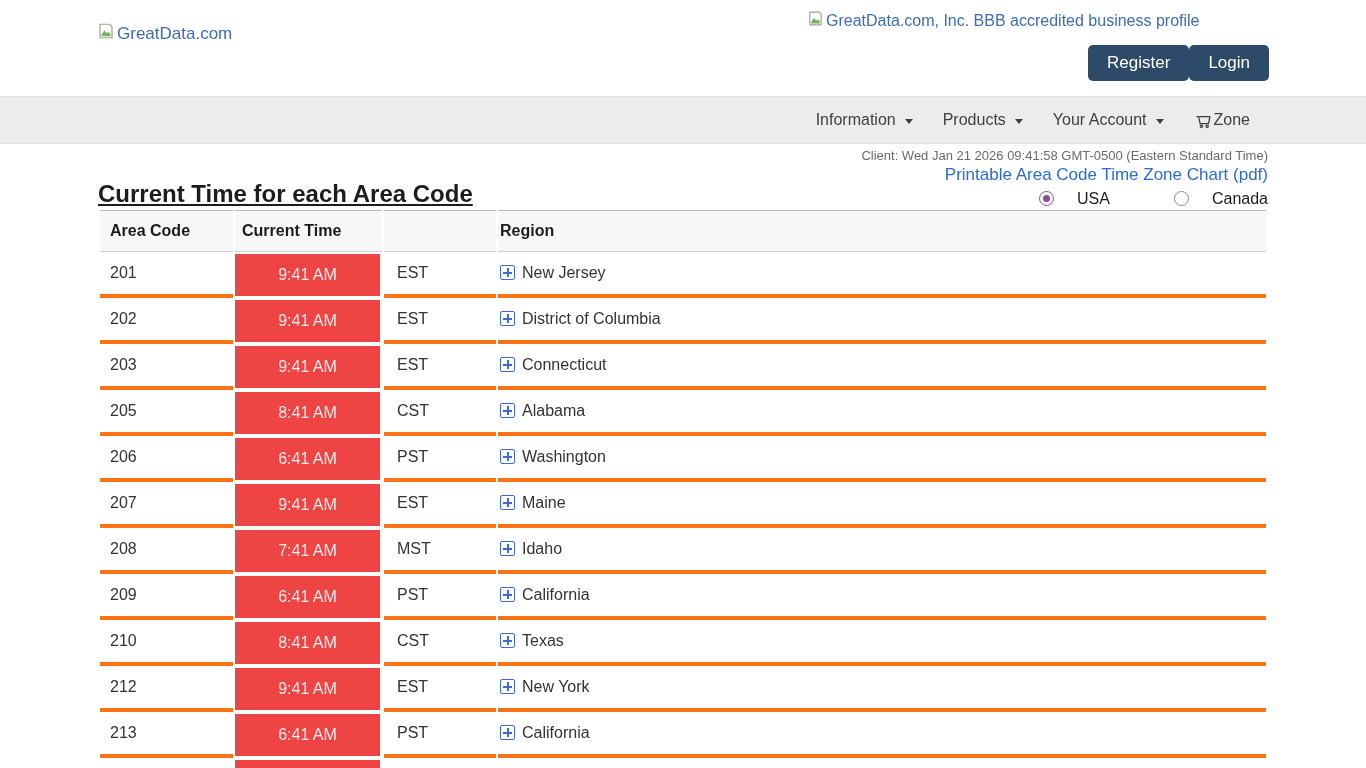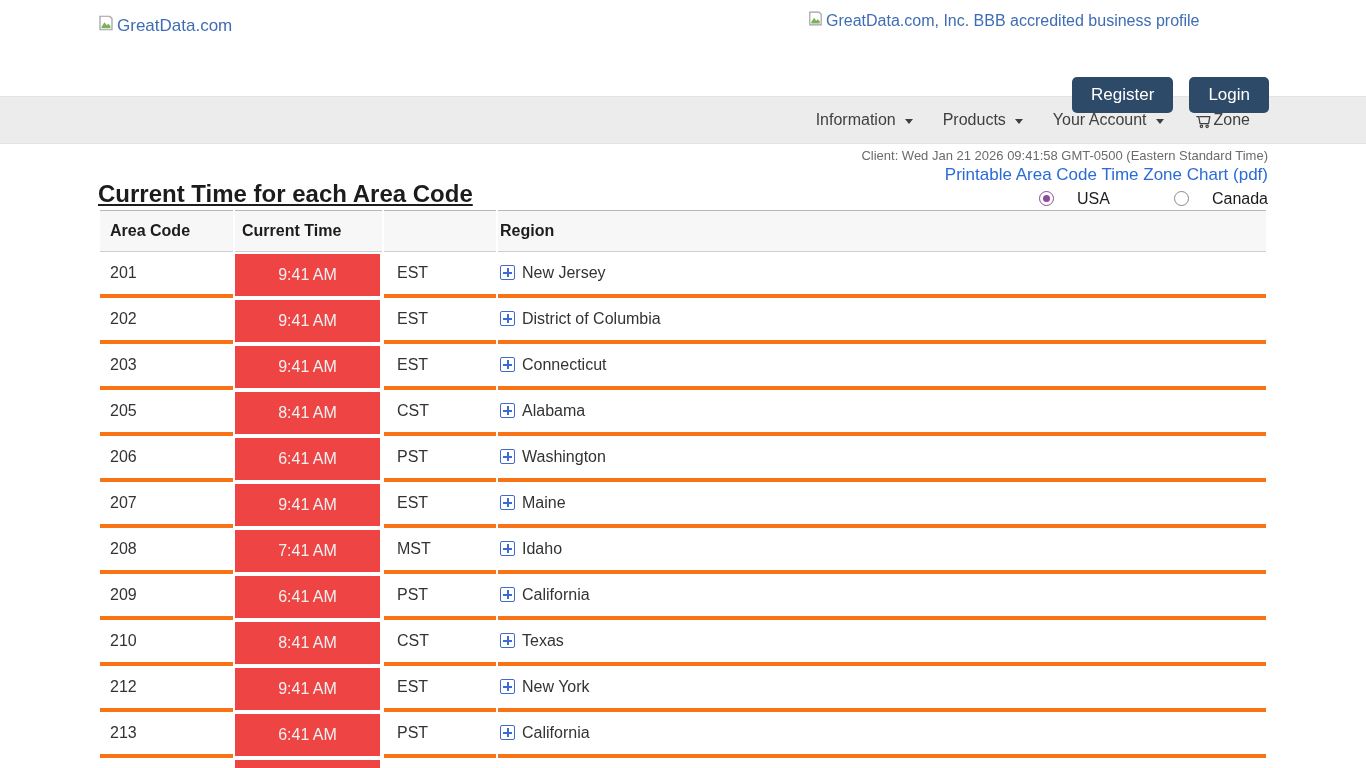--- a/index.html
+++ b/index.html
@@ -6,31 +6,31 @@
   html, body { margin: 0; padding: 0; }
   body {
     width: 1366px; height: 768px; overflow: hidden;
     background: #ffffff;
     font-family: "Liberation Sans", sans-serif;
     color: #333;
   }
   
   .top-header { position: relative; height: 96px; background: #fff; }
   .logo-link {
-    position: absolute; left: 97px; top: 14px;
+    position: absolute; left: 97px; top: 22px;
     display: flex; align-items: center; gap: 2px;
     color: #3e6cb5; font-size: 17px; text-decoration: none; cursor: pointer;
   }
   .bbb-link {
     position: absolute; left: 807px; top: 10px;
     display: flex; align-items: center; gap: 2px;
     color: #3e6cb5; font-size: 16px; text-decoration: none; cursor: pointer;
   }
   .broken-img { flex: 0 0 auto; }
-  .auth-buttons { position: absolute; top: 45px; right: 97px; display: flex; gap: 16px; margin-top: 32px; }
+  .auth-buttons { position: absolute; top: 45px; right: 97px; display: flex; gap: 0; }
   .btn {
     background: #2d4a68; color: #fff; font-size: 17px;
     font-family: "Liberation Sans", sans-serif;
     border: none; border-radius: 5px; padding: 8px 19px; cursor: pointer;
   }
   
   .nav-bar { background: #ececec; height: 48px; border-top: 1px solid #e4e4e4; border-bottom: 1px solid #e4e4e4; }
   .nav-inner {
     width: 1170px; height: 100%; margin: 0 auto;
     display: flex; justify-content: flex-end; align-items: center; gap: 30px;

